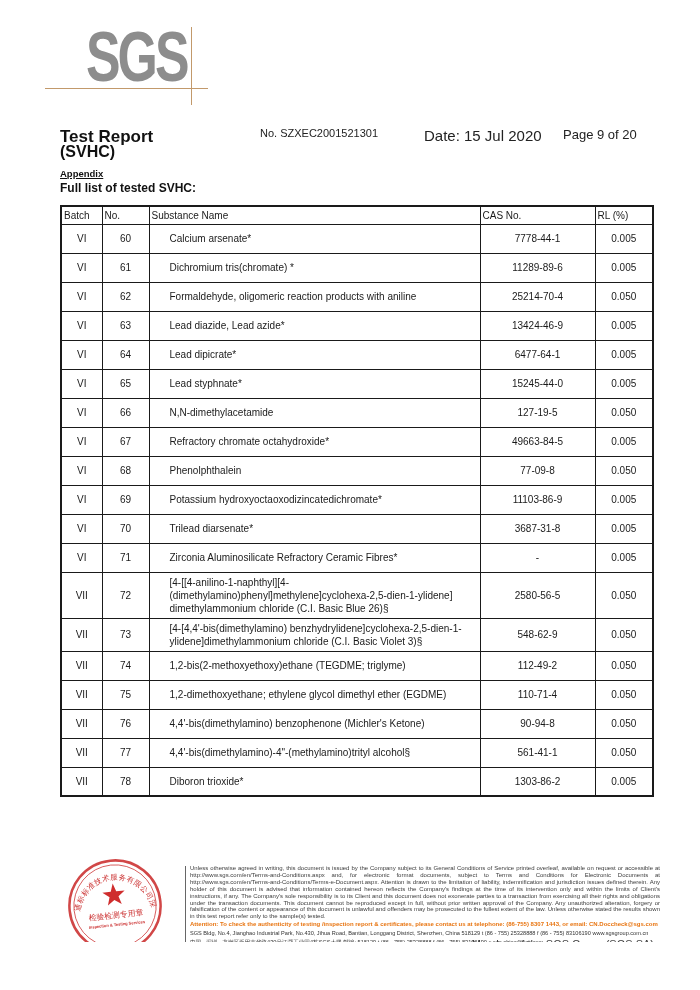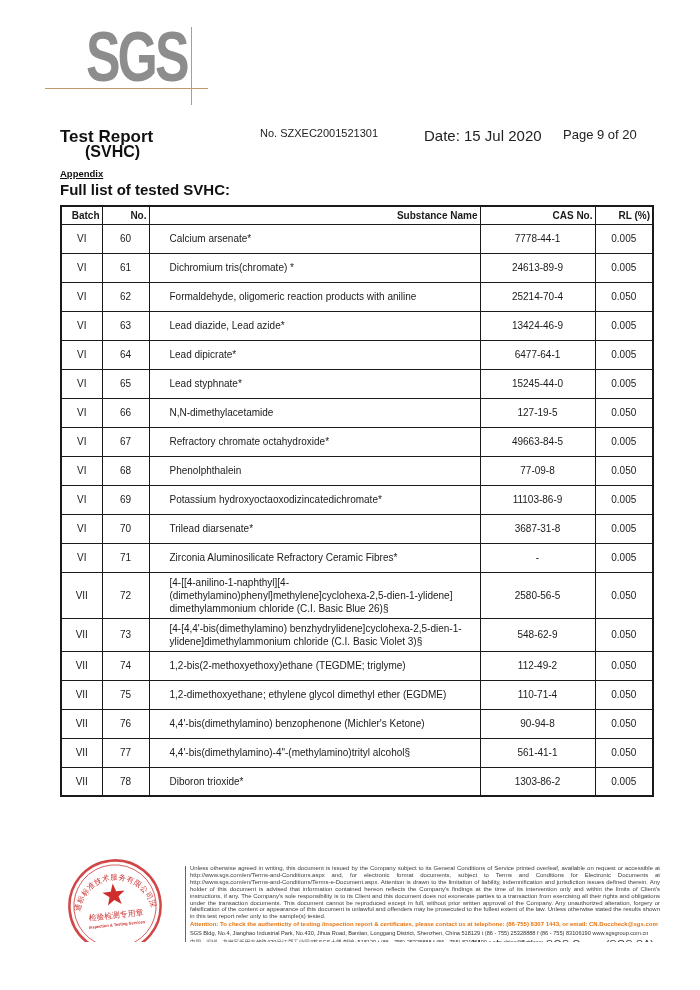--- a/index.html
+++ b/index.html
@@ -13,38 +13,38 @@
   .logo-text {
     position:absolute; left:86px; top:26px;
     font-size:70px; font-weight:bold; line-height:0.9;
     color:#8d8d8d; letter-spacing:-4px;
     transform:scaleX(0.74); transform-origin:left top;
   }
   .logo-hline { position:absolute; left:45px; top:88px; width:163px; height:1px; background:#c2996b; }
   .logo-vline { position:absolute; left:191px; top:27px; width:1px; height:78px; background:#c2996b; }
 
   .title-main  { position:absolute; left:60px; top:127px; font-size:17px; font-weight:bold; color:#111; }
-  .title-svhc  { position:absolute; left:60px; top:143px; font-size:16px; font-weight:bold; color:#111;margin-left:25px; }
+  .title-svhc  { position:absolute; left:60px; top:143px; font-size:16px; font-weight:bold; color:#111; }
   .hdr-no   { position:absolute; left:248px; top:127px; font-size:11px; color:#222;padding-left:12px; }
   .hdr-date { position:absolute; left:424px; top:127px; font-size:15px; color:#222; }
   .hdr-page { position:absolute; left:563px; top:127px; font-size:13px; color:#222; }
 
   .appendix  { position:absolute; left:60px; top:168px; font-size:9.5px; font-weight:bold; color:#111;text-decoration:underline; }
-  .full-list { position:absolute; left:60px; top:181px; font-size:15px; font-weight:bold; color:#111; }
+  .full-list { position:absolute; left:60px; top:181px; font-size:12px; font-weight:bold; color:#111; }
 
   
   table.svhc {
     position:absolute; left:60px; top:205px; width:592px;
     border-collapse:collapse; table-layout:fixed;
     font-size:10px; color:#1a1a1a;
   }
   table.svhc th, table.svhc td { border:1px solid #1a1a1a; vertical-align:middle; }
   table.svhc { border:2px solid #1a1a1a; }
   table.svhc th {
-    font-size:10px; font-weight:bold; text-align:right;
+    font-size:10px; font-weight:normal; text-align:left;
     height:18px; padding:2px 2px; background:#fff;
   }
   table.svhc td { height:29px; padding:3px 3px; text-align:center; }
   table.svhc td.c-name { text-align:left; padding-left:20px; line-height:13px; }
   col.w-batch { width:41px; } col.w-no { width:47px; }
   col.w-name  { width:331px; } col.w-cas { width:115px; } col.w-rl { width:58px; }
 
   
   .stamp {
     position:absolute; left:66px; top:857px; width:98px; height:98px;
@@ -113,21 +113,21 @@
       <td class="c-no">60</td>
       <td class="c-name">Calcium arsenate*</td>
       <td class="c-cas">7778-44-1</td>
       <td class="c-rl">0.005</td>
     </tr>
 
     <tr>
       <td class="c-batch">VI</td>
       <td class="c-no">61</td>
       <td class="c-name">Dichromium tris(chromate) *</td>
-      <td class="c-cas">24613-89-9</td>
+      <td class="c-cas">11289-89-6</td>
       <td class="c-rl">0.005</td>
     </tr>
 
     <tr>
       <td class="c-batch">VI</td>
       <td class="c-no">62</td>
       <td class="c-name">Formaldehyde, oligomeric reaction products with aniline</td>
       <td class="c-cas">25214-70-4</td>
       <td class="c-rl">0.050</td>
     </tr>

